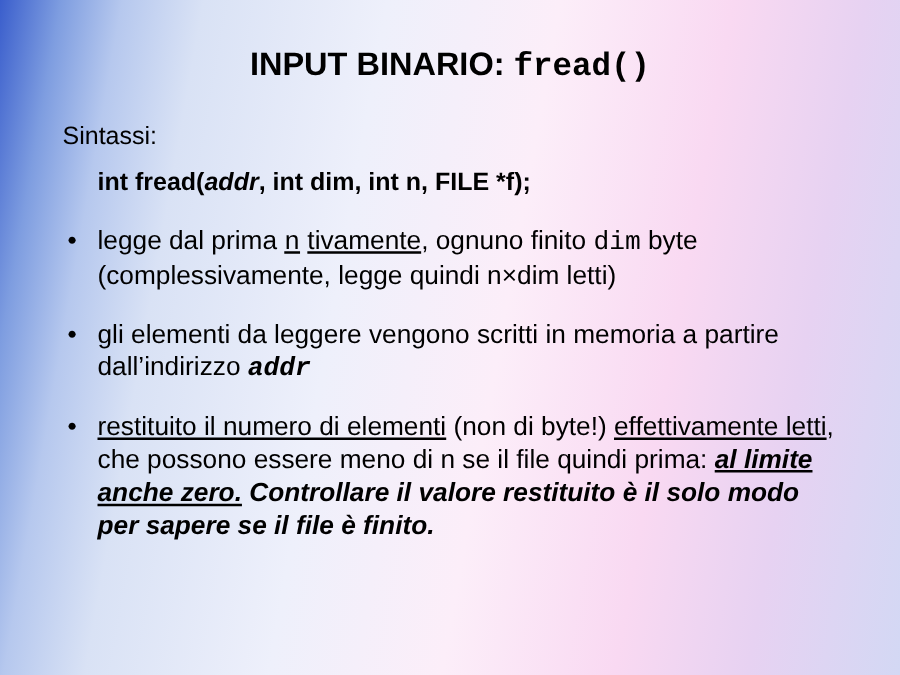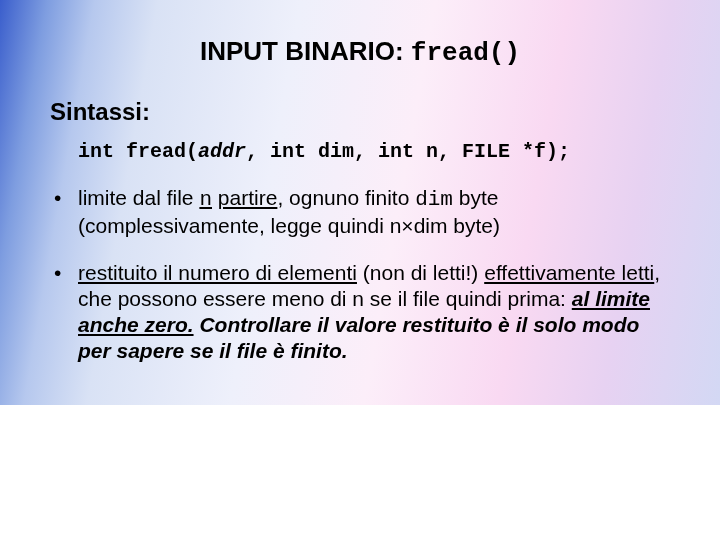--- a/index.html
+++ b/index.html
@@ -5,21 +5,21 @@
   html, body {
     margin: 0;
     padding: 0;
     width: 720px;
     height: 540px;
     overflow: hidden;
     font-family: Arial, Helvetica, sans-serif;
   }
   .slide {
     width: 720px;
-    height: 405px;
+    height: 540px;
     background: linear-gradient(100deg,
       #3a5ecc 0%,
       #7e9de0 6%,
       #b6c8ee 12%,
       #d9e2f5 20%,
       #eef0fb 38%,
       #fceef9 55%,
       #f9d9f2 72%,
       #e7d2f2 85%,
       #d3d8f4 100%);
@@ -28,26 +28,26 @@
     color: #000;
   }
   h1.title {
     text-align: center;
     font-weight: bold;
     font-size: 26px;
     margin: 0 0 30px 0;
   }
   .mono { font-family: "Courier New", Courier, monospace; }
   .subhead {
-    font-size: 24px;
-    font-weight: bold;
+    font-size: 20px;
+    font-weight: normal;
     margin: 0 0 14px 0;
   }
   .sigline {
-    font-family: Liberation Mono, monospace;
+    font-family: Liberation Sans, sans-serif;
     font-weight: bold;
     font-size: 20px;
     margin: 0 0 22px 28px;
     white-space: nowrap;
   }
   .sigline .ital { font-style: italic; }
   ul.bullets {
     list-style: none;
     padding: 0;
     margin: 0;
@@ -81,23 +81,26 @@
 
   <div class="subhead">Sintassi:</div>
 
   <div class="sigline">
     <span>int fread(</span><span class="ital">addr</span><span>, int dim, int n, FILE *f);</span>
   </div>
 
   <ul class="bullets">
 
     <li>
-      <span>limite dal file </span><span class="mono u">n</span><span> </span><span class="u">partire</span><span>, ognuno finito </span><span class="mono">dim</span><span> byte (complessivamente, legge quindi n</span><span>×</span><span>dim byte)</span>
+      <span>legge dal prima </span><span class="mono u">n</span><span> </span><span class="u">tivamente</span><span>, ognuno finito </span><span class="mono">dim</span><span> byte (complessivamente, legge quindi n</span><span>×</span><span>dim letti)</span>
     </li>
 
+    <li>
+      <span>gli elementi da leggere vengono scritti in memoria a partire dall’indirizzo </span><span class="mono bi">addr</span>
+    </li>
 
     <li>
-      <span class="u">restituito il numero di elementi</span><span> (non di letti!) </span><span class="u">effet­tivamente letti</span><span>, che possono essere meno di n se il file quindi prima: </span><span class="ubi">al limite anche zero.</span><span> </span><span class="bi">Controllare il valore restituito è il solo modo per sapere se il file è finito.</span>
+      <span class="u">restituito il numero di elementi</span><span> (non di byte!) </span><span class="u">effet­tivamente letti</span><span>, che possono essere meno di n se il file quindi prima: </span><span class="ubi">al limite anche zero.</span><span> </span><span class="bi">Controllare il valore restituito è il solo modo per sapere se il file è finito.</span>
     </li>
 
   </ul>
 
 </div>
 
 </body></html>

